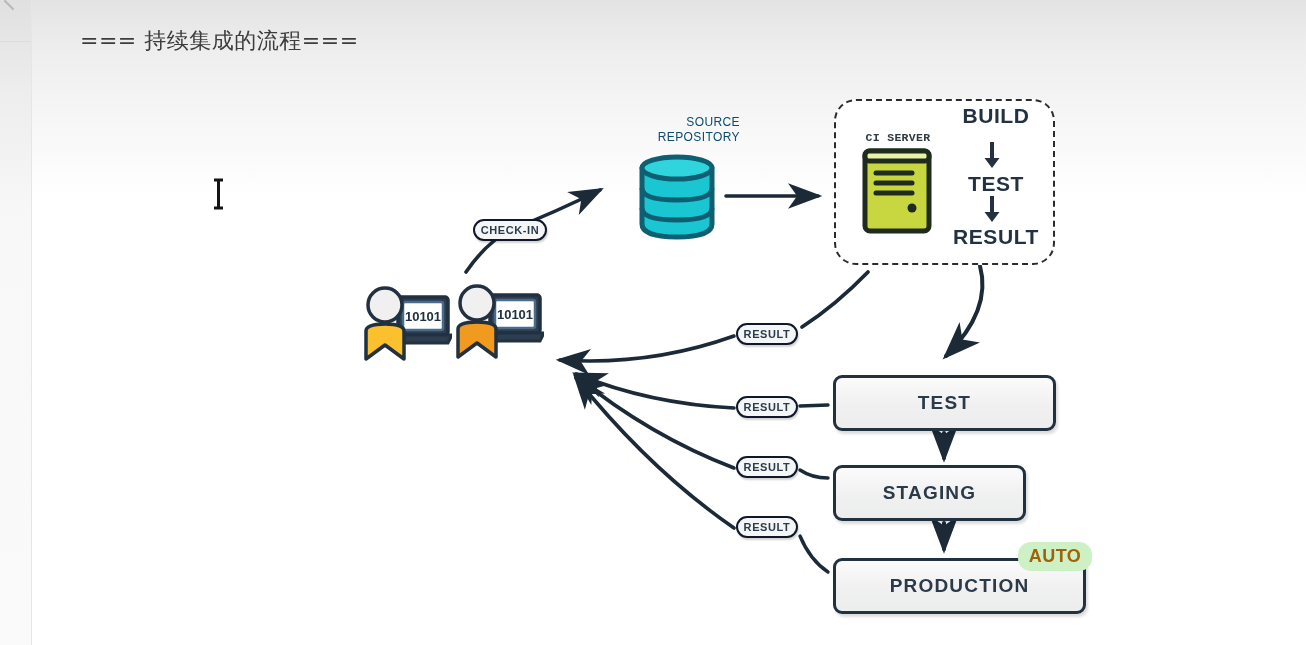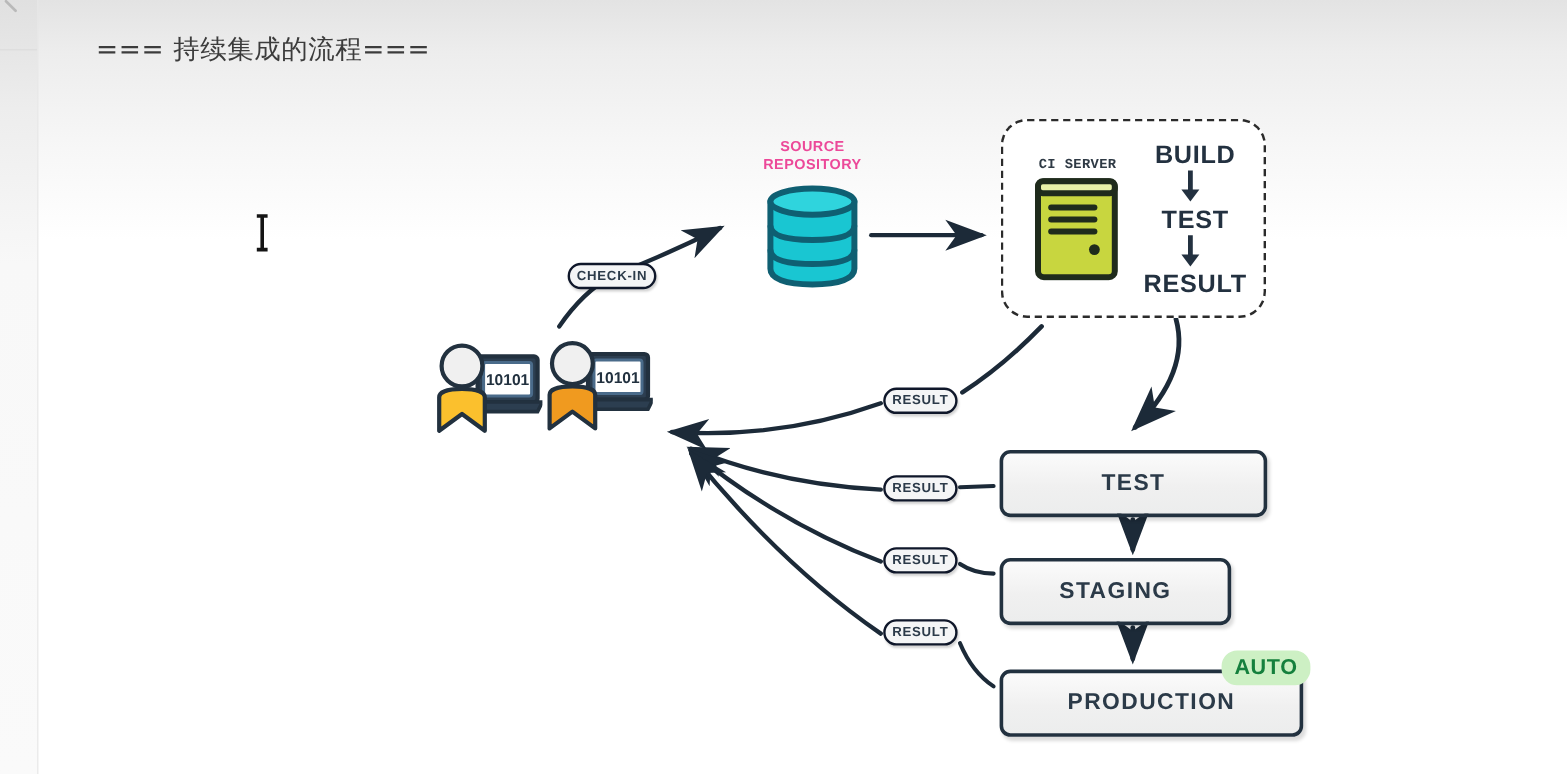--- a/index.html
+++ b/index.html
@@ -128,34 +128,34 @@
 
   .stage-word {
     position: absolute;
     text-align: center;
     font-size: 21px;
     font-weight: bold;
     color: #233140;
     letter-spacing: .6px;
     white-space: nowrap;
   }
-  .w-build { left: 942px; top: 118px; width: 108px; }
+  .w-build { left: 942px; top: 104px; width: 108px; }
   .w-test  { left: 942px; top: 172px; width: 108px; }
   .w-result{ left: 942px; top: 225px; width: 108px; }
 
   
   .repo-label {
     position: absolute;
     left: 614px;
     top: 115px;
     width: 126px;
-    text-align: center;
+    text-align: right;
     font-size: 12px;
-    font-weight: bold;
-    color: #ec4899;
+    font-weight: normal;
+    color: #0c4a6e;
     line-height: 15px;
     letter-spacing: .4px;
   }
   .repo-icon {
     position: absolute;
     left: 636px;
     top: 152px;
     width: 82px;
     height: 88px;
   }
@@ -210,21 +210,21 @@
   .env-prod { left: 833px; top: 558px; width: 253px; height: 56px; }
 
   .auto-badge {
     position: absolute;
     left: 1018px;
     top: 542px;
     width: 74px;
     height: 29px;
     border-radius: 13px;
     background: #cdf0c4;
-    color: #15803d;
+    color: #a16207;
     font-size: 18px;
     font-weight: bold;
     letter-spacing: .5px;
     display: flex;
     align-items: center;
     justify-content: center;
     z-index: 7;
   }
 </style>
 </head>

